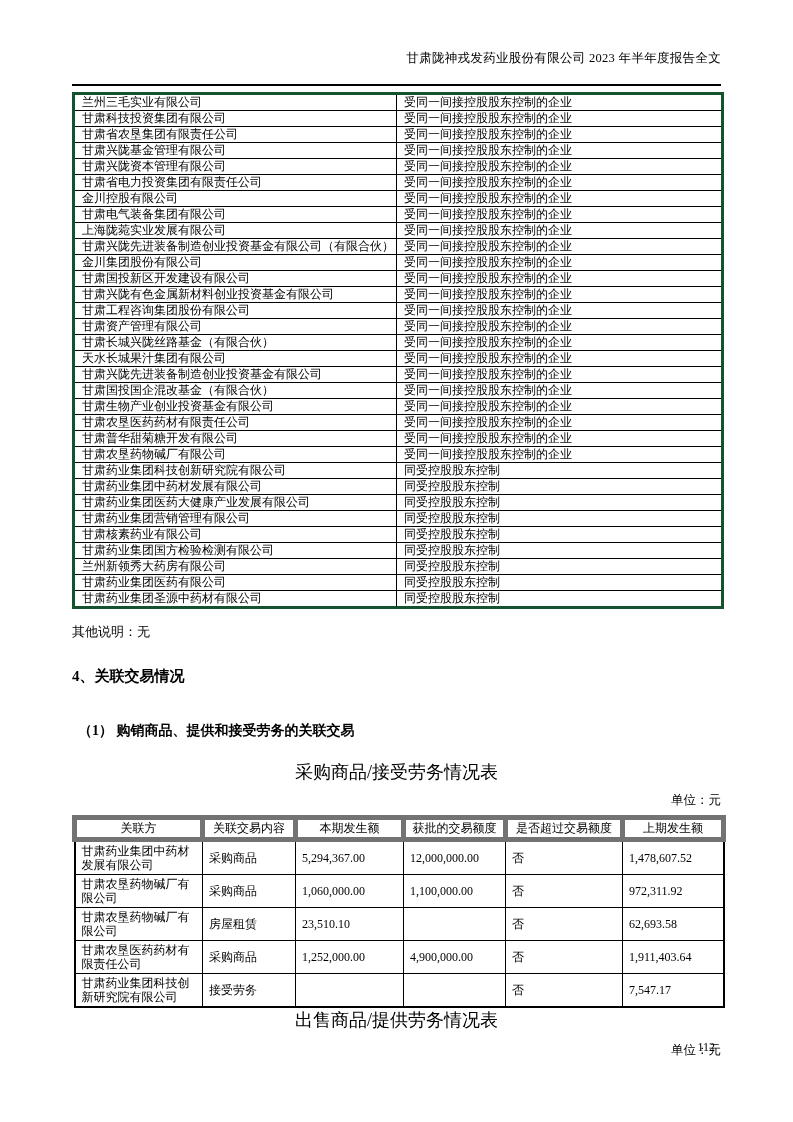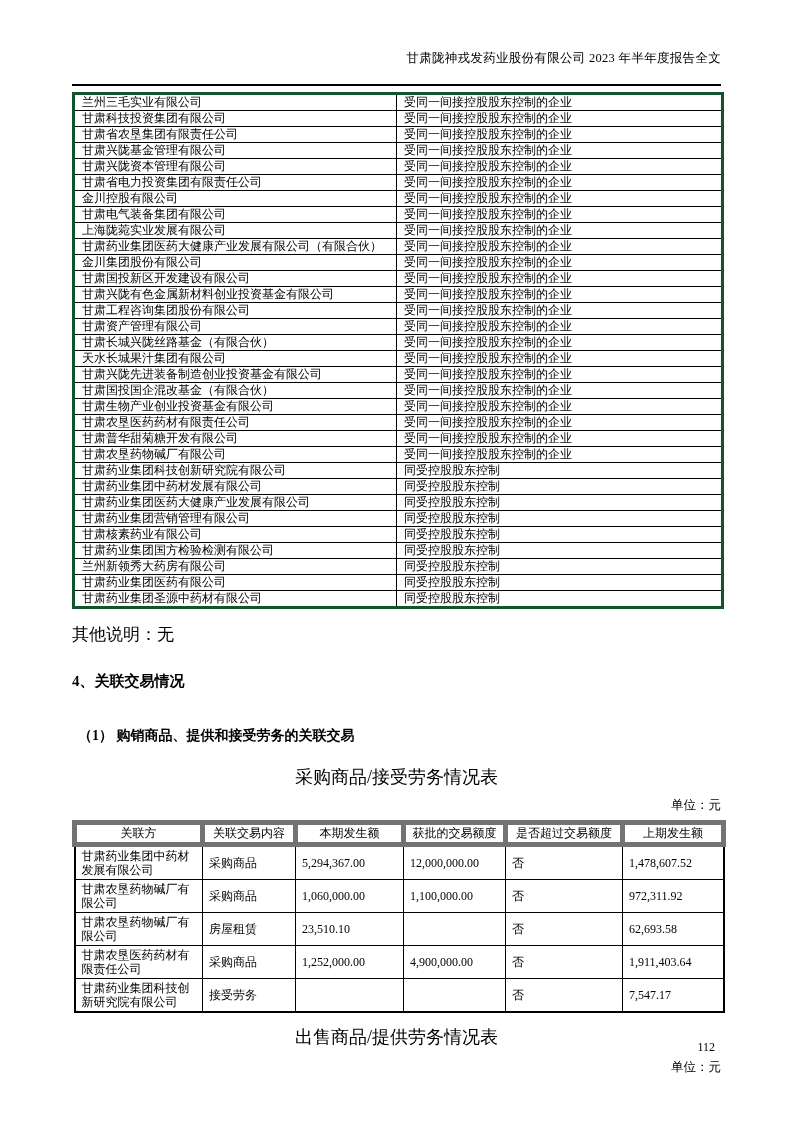--- a/index.html
+++ b/index.html
@@ -31,29 +31,29 @@
     border: 1px solid #000;
     font-size: 12px;
     height: 15px;
     line-height: 15px;
     padding: 0 4px 0 7px;
     white-space: nowrap;
     overflow: hidden;
     vertical-align: middle;
   }
 
-  .note { font-size: 17px; margin-top: 14px; font-family: Liberation Serif, serif; }
+  .note { font-size: 13px; margin-top: 14px; font-family: Liberation Serif, serif; }
 
   .sec-heading  { font-size: 15px; font-weight: bold; margin-top: 26px; }
   .sub-heading  { font-size: 14px; font-weight: bold; margin-top: 36px; padding-left: 6px; }
 
   .tbl-title { font-size: 18px; margin-top: 20px; text-align: center; }
   .unit-label { font-size: 12.5px; text-align: right; margin-top: 8px; }
   .unit-label-2 { margin-top: 10px; }
-  .tbl-title-2 { margin-top: 12px; }
+  .tbl-title-2 { margin-top: 0; }
 
   .t2 { margin-top: 6px; border: 2px solid #000; }
   .t2 th {
     border: 5px solid #737373;
     font-size: 12px;
     font-weight: normal;
     height: 21px;
     text-align: center;
     vertical-align: middle;
     padding: 0 2px;
@@ -123,21 +123,21 @@
           </tr>
           <tr>
             <td>甘肃电气装备集团有限公司</td>
             <td>受同一间接控股股东控制的企业</td>
           </tr>
           <tr>
             <td>上海陇菀实业发展有限公司</td>
             <td>受同一间接控股股东控制的企业</td>
           </tr>
           <tr>
-            <td>甘肃药业集团医药大健康产业发展有限公司（有限合伙）</td>
+            <td>甘肃兴陇先进装备制造创业投资基金有限公司（有限合伙）</td>
             <td>受同一间接控股股东控制的企业</td>
           </tr>
           <tr>
             <td>金川集团股份有限公司</td>
             <td>受同一间接控股股东控制的企业</td>
           </tr>
           <tr>
             <td>甘肃国投新区开发建设有限公司</td>
             <td>受同一间接控股股东控制的企业</td>
           </tr>

